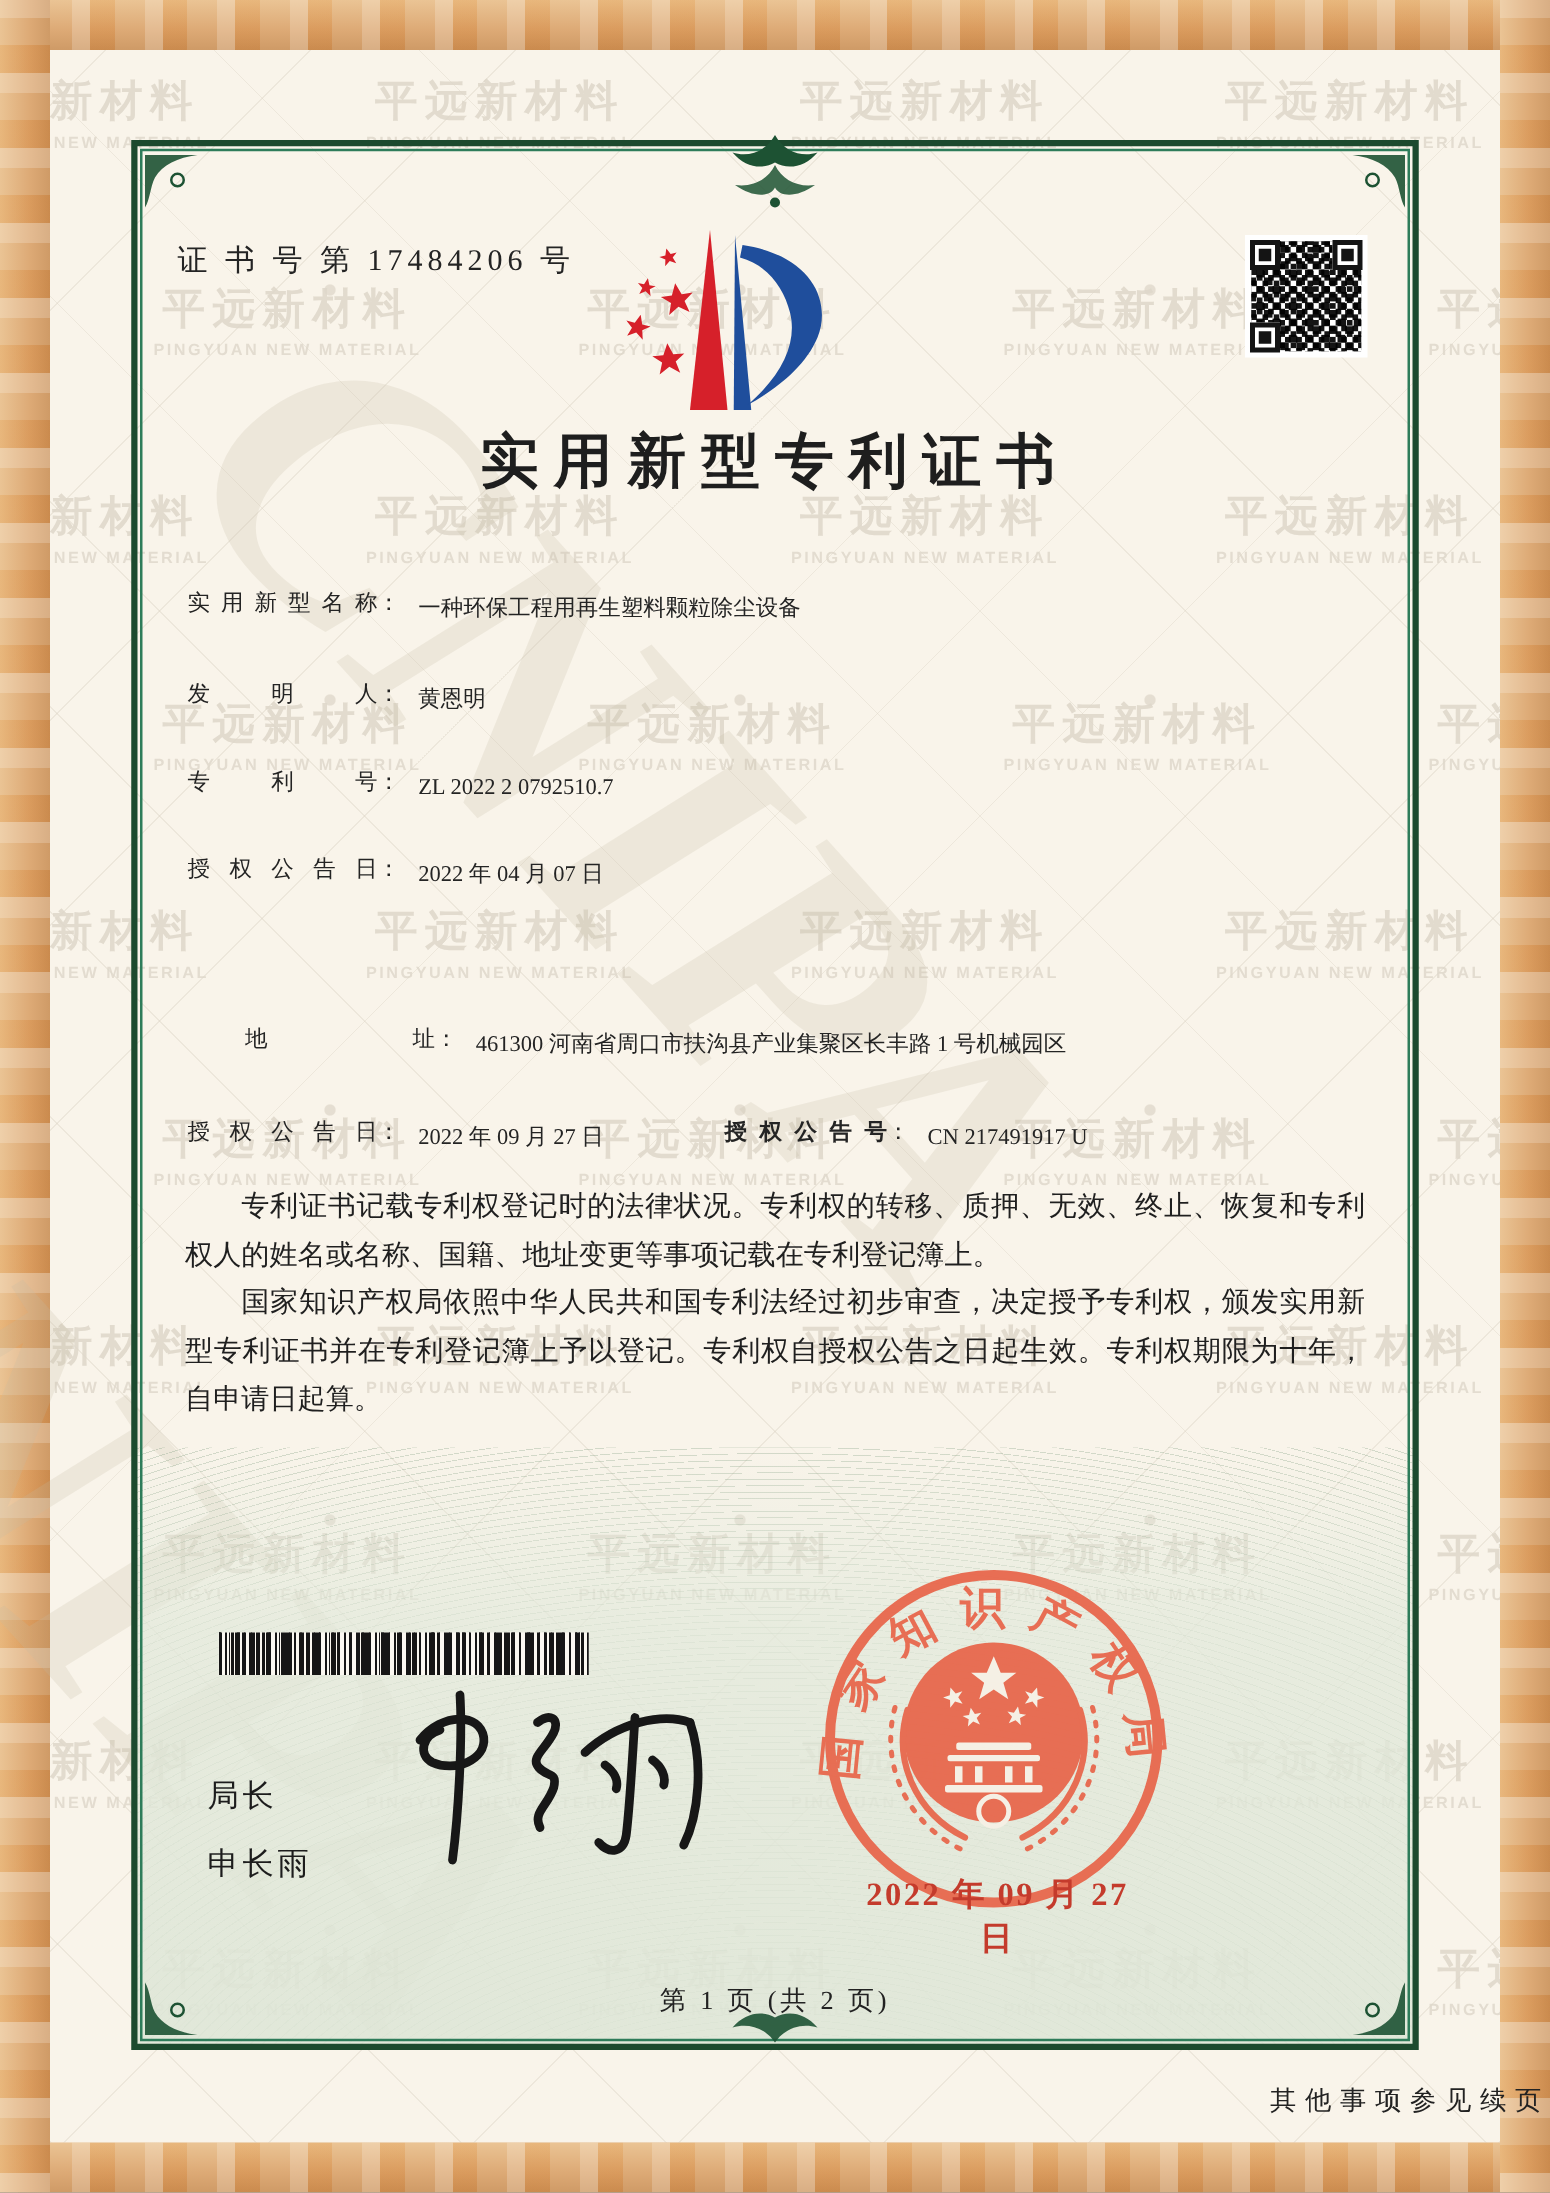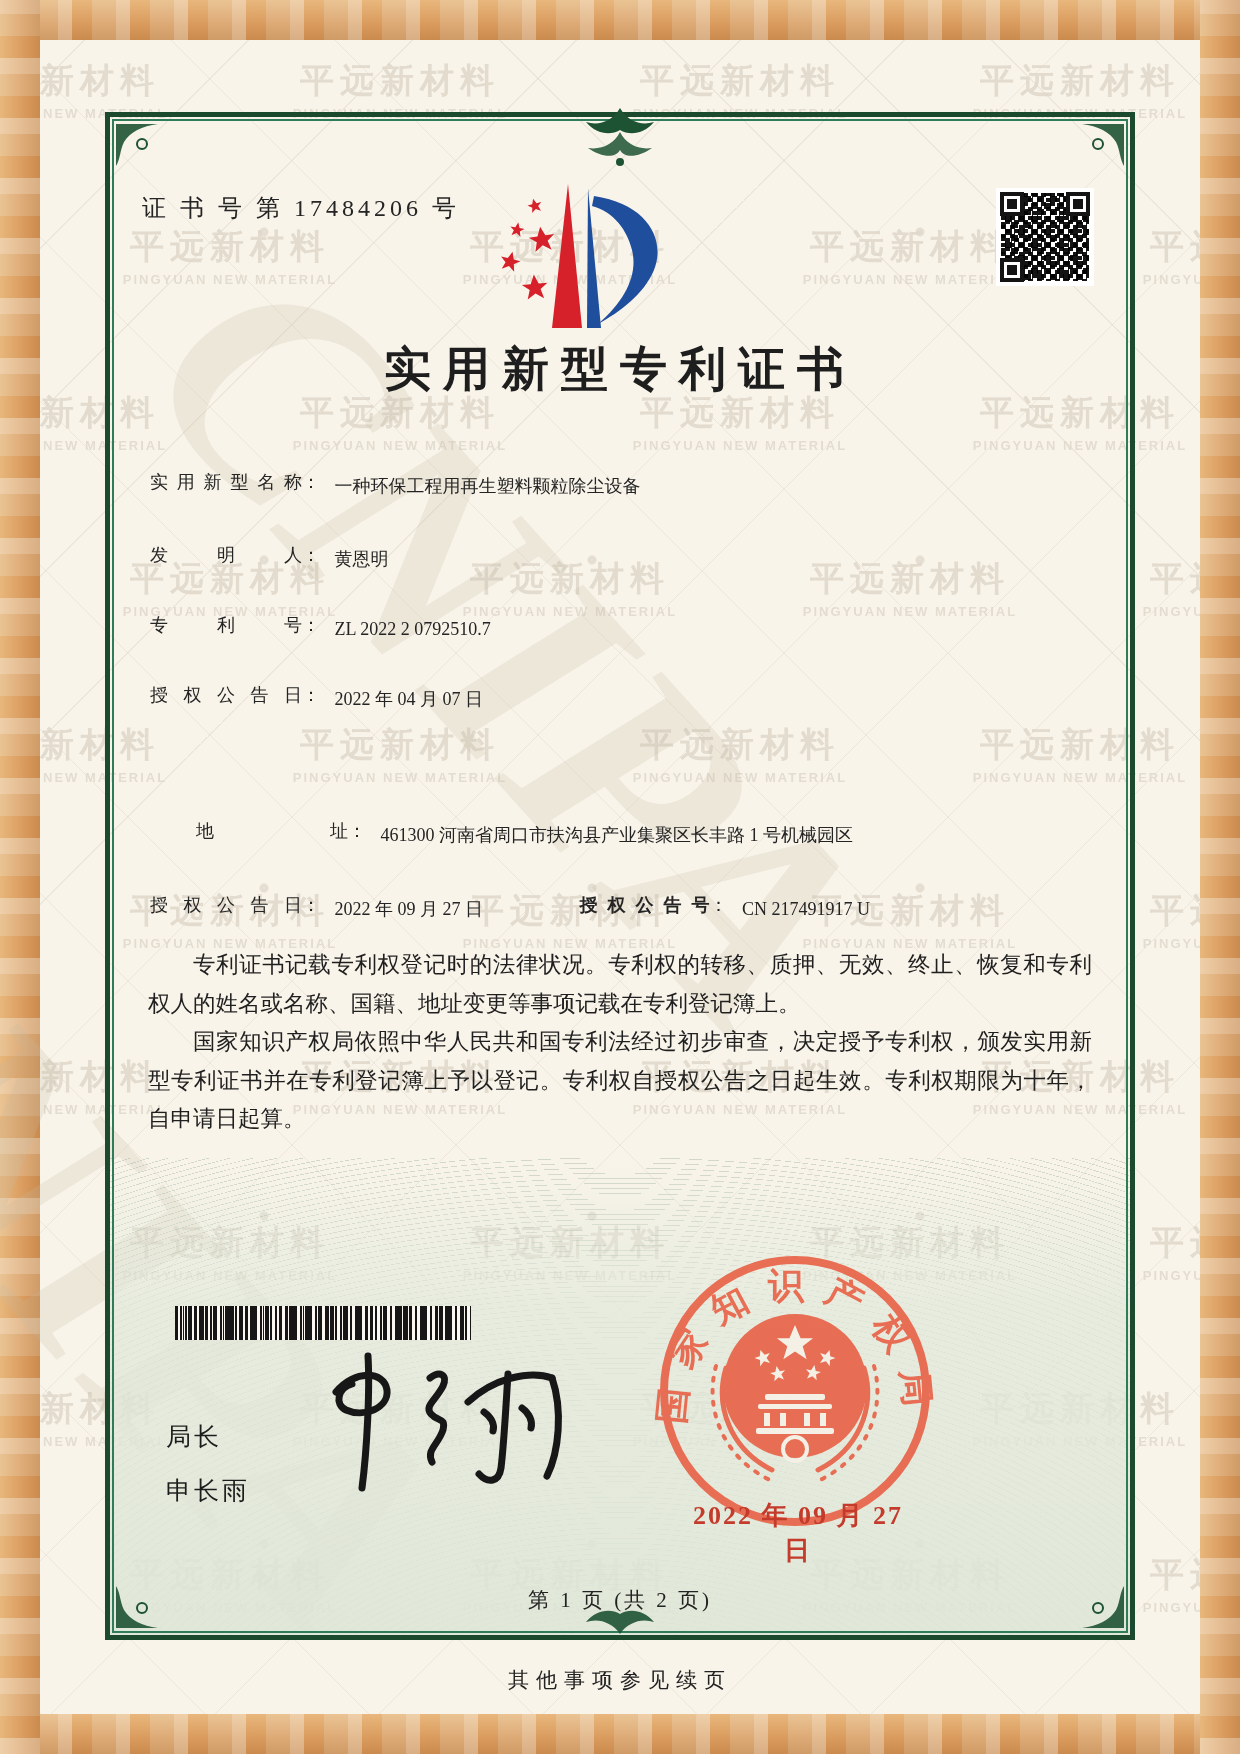--- a/index.html
+++ b/index.html
@@ -98,21 +98,21 @@
   #f1{left:-1px;top:-1px;} #f2{right:-1px;top:-1px;} #f3{left:-1px;bottom:-1px;}
 
   #logo { position:absolute; left:480px; top:178px; }
 
   #seal { position:absolute; left:652px; top:1248px; opacity:.93; }
   #seal-date { position:absolute; left:678px; top:1498px; width:240px; text-align:center;
     font-size:26px; letter-spacing:2px; color:#c43b2c; font-weight:bold; }
 
   #page-info { position:absolute; left:0; top:1586px; width:1240px; text-align:center;
     font-size:21px; letter-spacing:3px; color:#222; }
-  #cont-note { position:absolute; left:0; top:1666px; width:1240px; text-align:center;
+  #cont-note { position:absolute; left:0; top:1666px; width:1240px; text-align:right;
     font-size:21px; letter-spacing:7px; color:#222;font-family:Liberation Mono, monospace; }
 </style>
 </head>
 <body>
 
 <div id="stage">
 
   <div id="wood-top" class="wood h"></div>
   <div id="wood-bottom" class="wood h"></div>
   <div id="wood-left" class="wood v"></div>

